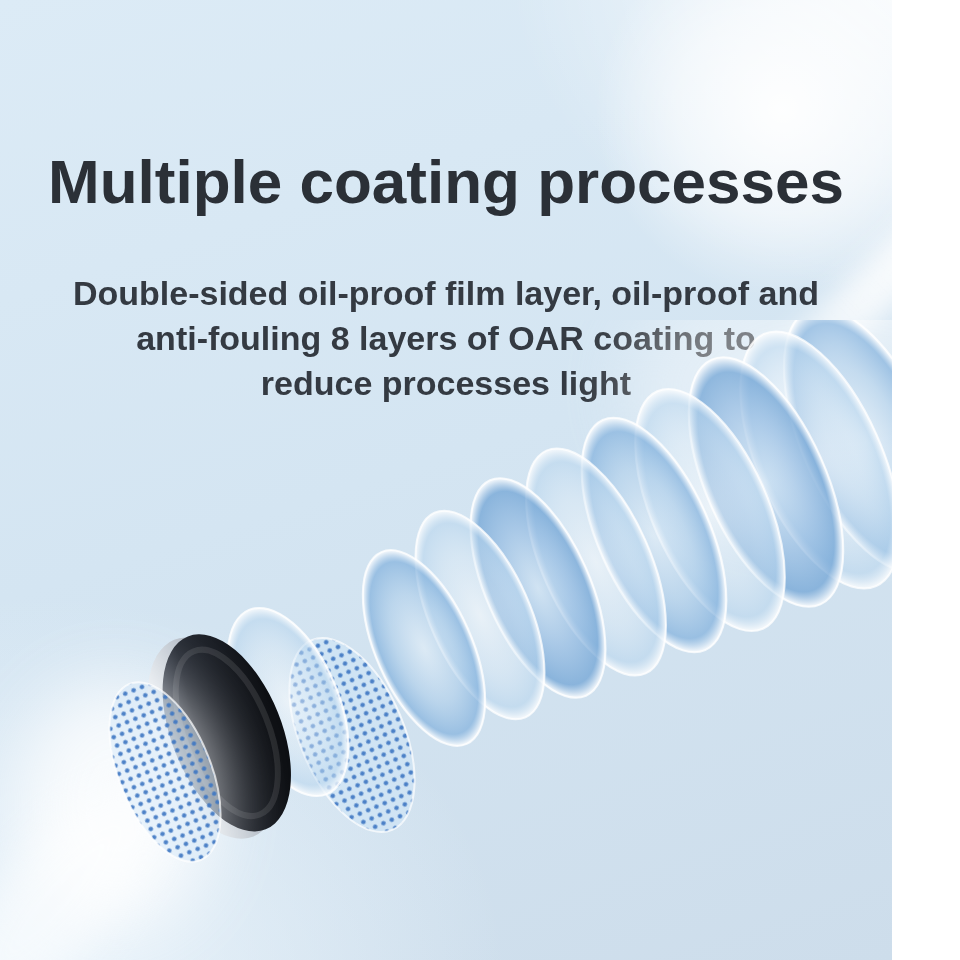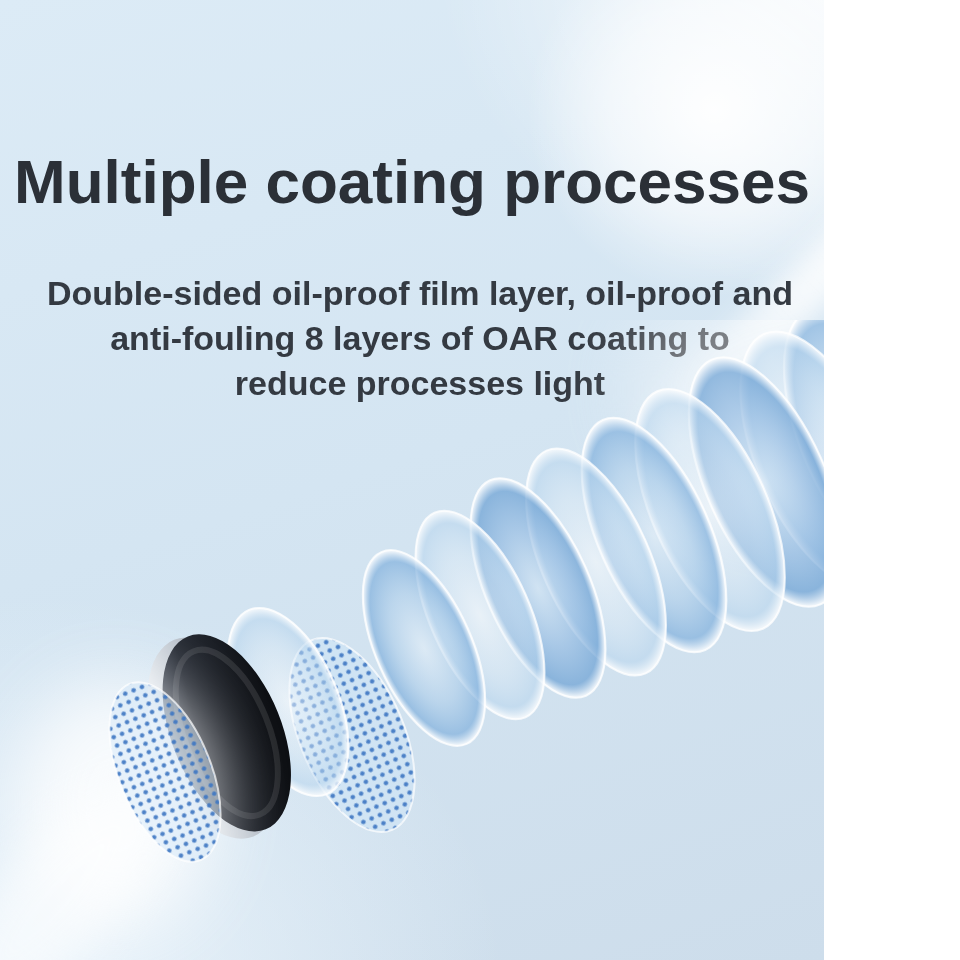--- a/index.html
+++ b/index.html
@@ -1,20 +1,20 @@
 <!DOCTYPE html>
 <html><head>
 <meta charset="utf-8">
 <style>
   html, body { margin: 0; padding: 0; }
   body { font-family: "Liberation Sans", sans-serif; }
 
   .stage {
     position: relative;
-    width: 824px;
+    width: 892px;
     height: 960px;
     overflow: hidden;
     background:
       radial-gradient(700px 560px at 104% -4%, rgba(255,255,255,0.95) 0%, rgba(255,255,255,0) 60%),
       radial-gradient(760px 620px at 4% 102%, rgba(238,247,253,0.9) 0%, rgba(238,247,253,0) 62%),
       linear-gradient(162deg, #dcebf6 0%, #d4e5f2 48%, #cdddeb 100%);
   }
 
   
   .corner-glow {

